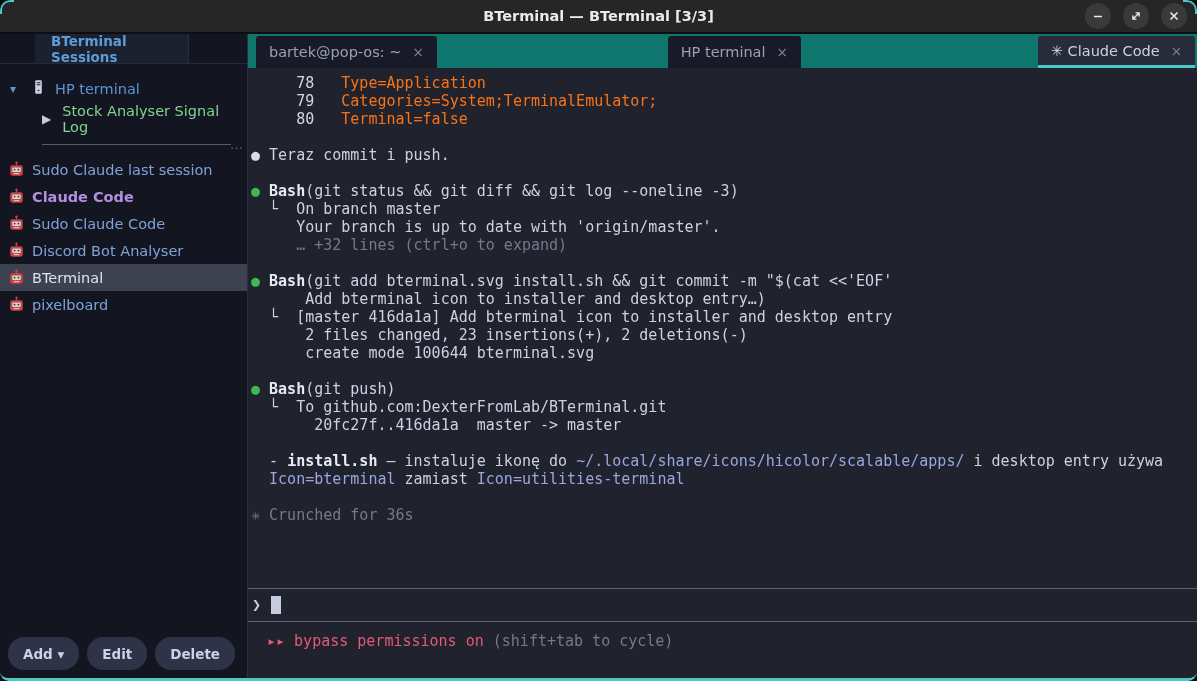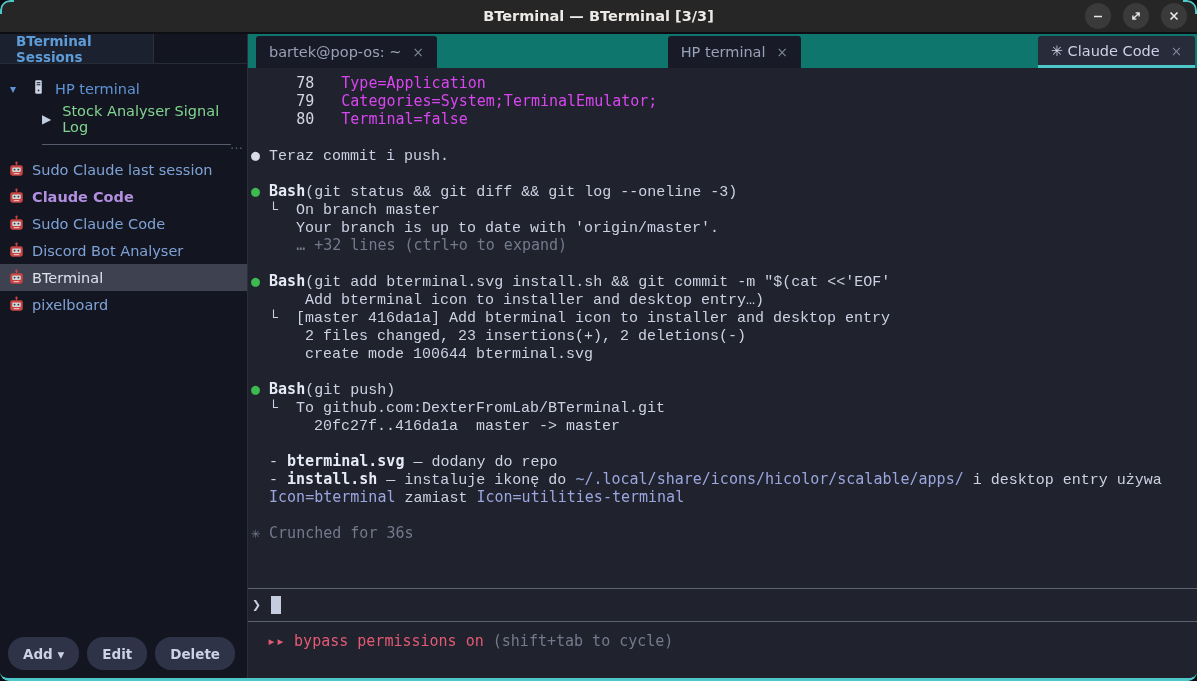--- a/index.html
+++ b/index.html
@@ -21,21 +21,21 @@
   .controls { margin-left:auto; display:flex; gap:12px; padding-right:10px; z-index:5; }
   .wbtn { width:26px; height:26px; border-radius:50%; background:#3a3a3a; border:none;
     display:flex; align-items:center; justify-content:center; cursor:pointer; }
 
   
   .app-body { flex:1; display:flex; min-height:0; }
 
   
   .sidebar { width:248px; flex:0 0 248px; background:#131621; border-right:1px solid #2b2f3c;
     display:flex; flex-direction:column; }
-  .sidebar-headerbar { height:30px; border-bottom:1px solid #262b38; display:flex; flex:0 0 auto; }
+  .sidebar-headerbar { height:30px; border-bottom:1px solid #262b38; display:flex; flex:0 0 auto;padding-left:35px; }
   .sidebar-header-tab { width:154px; background:#1c2130; border-right:1px solid #2b3040;
     display:flex; align-items:center; padding-left:16px; }
   .sidebar-header-tab span { color:#5e9cd8; font-weight:bold; font-size:13.5px; }
 
   .tree { padding-top:10px; flex:0 0 auto; }
   .tree-host { height:30px; display:flex; align-items:center; padding-left:10px; gap:9px; }
   .tree-host .arrow { color:#5e94d4; font-size:12px; width:12px; }
   .tree-host .label { color:#5e94d4; font-size:14.5px; }
   .tree-child { height:30px; display:flex; align-items:center; padding-left:42px; gap:11px; }
   .tree-child .play { color:#c3cee0; font-size:12px; }
@@ -63,22 +63,22 @@
     white-space:nowrap; cursor:pointer; }
   .tab.active { background:#272b3a; color:#cbd2e4; border-bottom:3px solid #4cc8c9; margin-left:6px; }
   .tab-close { color:#7e8799; font-size:13.5px; }
 
   
   .terminal { flex:1; background:#20222e; display:flex; flex-direction:column; min-height:0;
     font-family:"DejaVu Sans Mono","DejaVu Sans",monospace; font-size:15px; line-height:18px; color:#ccd2e3; }
   .output { flex:1; padding:6px 4px 0 3px; overflow:hidden; }
   .tline { height:18px; white-space:pre; }
   .c-num    { color:#d2d6e0; }
-  .c-yellow { color:#d946ef; }
-  .c-text   { color:#ccd2e3;font-family:Liberation Mono, monospace; }
+  .c-yellow { color:#f97316; }
+  .c-text   { color:#ccd2e3; }
   .c-gray   { color:#737a8c; }
   .c-bold   { color:#e6eaf4; font-weight:bold; }
   .c-lav    { color:#9aa6de; }
   .c-bwhite { color:#d8dce8; }
   .c-bgreen { color:#3dbb50; }
   .c-pink   { color:#e35a74; }
 
   .prompt-row { flex:0 0 auto; border-top:1px solid #5c6170; border-bottom:1px solid #5c6170;
     height:34px; display:flex; align-items:center; padding-left:4px; gap:10px; }
   .prompt-symbol { color:#c8cede; }
@@ -277,21 +277,20 @@
             <div class="tline"><span class="c-bgreen">●</span><span class="c-text"> </span><span class="c-bold">Bash</span><span class="c-text">(git add bterminal.svg install.sh &amp;&amp; git commit -m "$(cat &lt;&lt;'EOF'</span></div>
             <div class="tline"><span class="c-text">      Add bterminal icon to installer and desktop entry…)</span></div>
             <div class="tline"><span class="c-text">  └  [master 416da1a] Add bterminal icon to installer and desktop entry</span></div>
             <div class="tline"><span class="c-text">      2 files changed, 23 insertions(+), 2 deletions(-)</span></div>
             <div class="tline"><span class="c-text">      create mode 100644 bterminal.svg</span></div>
             <div class="tline"></div>
             <div class="tline"><span class="c-bgreen">●</span><span class="c-text"> </span><span class="c-bold">Bash</span><span class="c-text">(git push)</span></div>
             <div class="tline"><span class="c-text">  └  To github.com:DexterFromLab/BTerminal.git</span></div>
             <div class="tline"><span class="c-text">       20fc27f..416da1a  master -&gt; master</span></div>
             <div class="tline"></div>
-            <div class="tline"><span class="c-text">  - </span><span class="c-bold">bterminal.svg</span><span class="c-text"> — dodany do repo</span></div>
             <div class="tline"><span class="c-text">  - </span><span class="c-bold">install.sh</span><span class="c-text"> — instaluje ikonę do </span><span class="c-lav">~/.local/share/icons/hicolor/scalable/apps/</span><span class="c-text"> i desktop entry używa</span></div>
             <div class="tline"><span class="c-text">  </span><span class="c-lav">Icon=bterminal</span><span class="c-text"> zamiast </span><span class="c-lav">Icon=utilities-terminal</span></div>
             <div class="tline"></div>
             <div class="tline"><span class="c-gray">✳ Crunched for 36s</span></div>
           </div>
         <div class="prompt-row">
           <span class="prompt-symbol">❯</span>
           <span class="cursor"></span>
         </div>
         <div class="status-row"><span class="c-pink">▸▸ bypass permissions on</span><span class="c-gray"> (shift+tab to cycle)</span></div>

